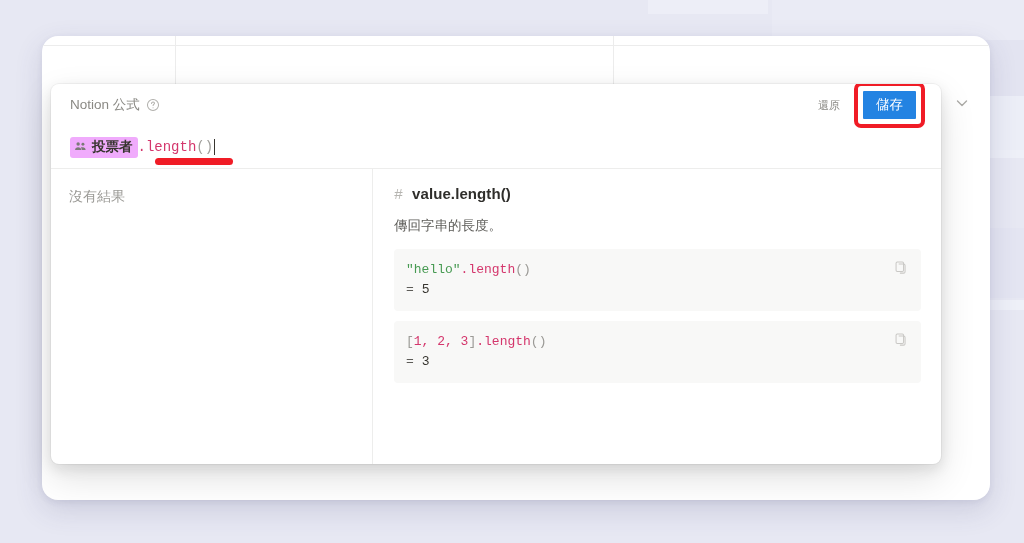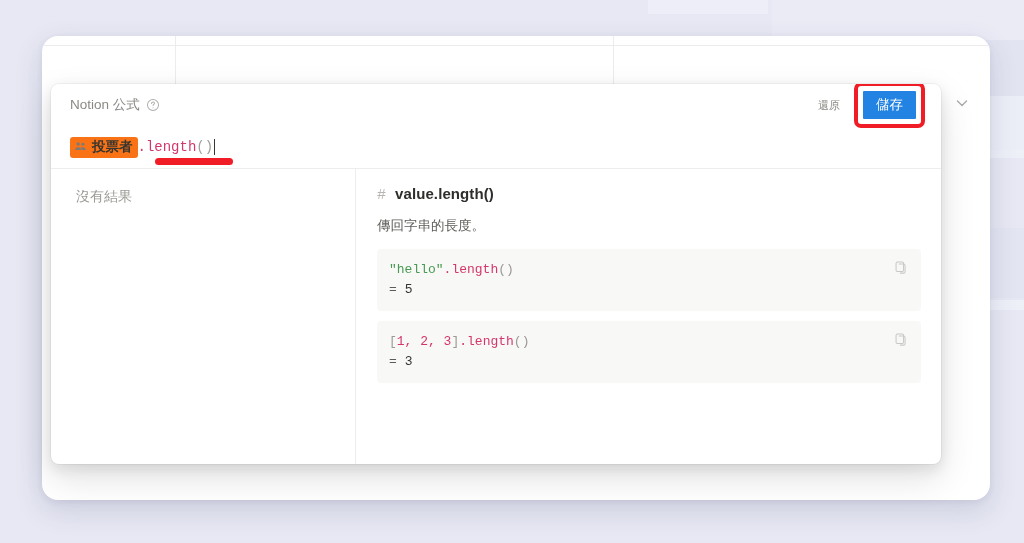--- a/index.html
+++ b/index.html
@@ -165,21 +165,21 @@
     display: flex;
     align-items: center;
     font-family: "Liberation Mono", "DejaVu Sans Mono", monospace;
     font-size: 14px;
     position: relative;
   }
   .prop-token {
     display: inline-flex;
     align-items: center;
     gap: 5px;
-    background: #f97316;
+    background: #f0abfc;
     border-radius: 3px;
     padding: 1px 5px 2px 4px;
     font-family: "Liberation Sans", "DejaVu Sans", sans-serif;
     font-size: 13.5px;
     color: #37352f;
     font-weight: 600;
   }
   .people-icon {
     width: 13px;
     height: 13px;
@@ -207,25 +207,24 @@
   }
 
   
   .dialog-body {
     flex: 1;
     display: flex;
     border-top: 1px solid #ededec;
     min-height: 0;
   }
   .results-pane {
-    width: 298px;
+    width: 322px;
     flex: none;
     border-right: 1px solid #ededec;
     padding: 19px 18px;
-    margin-left: 7px;
   }
   .results-empty {
     font-size: 14px;
     color: #9b9a96;
   }
   .docs-pane {
     flex: 1;
     padding: 16px 20px 18px 21px;
     min-width: 0;
   }

